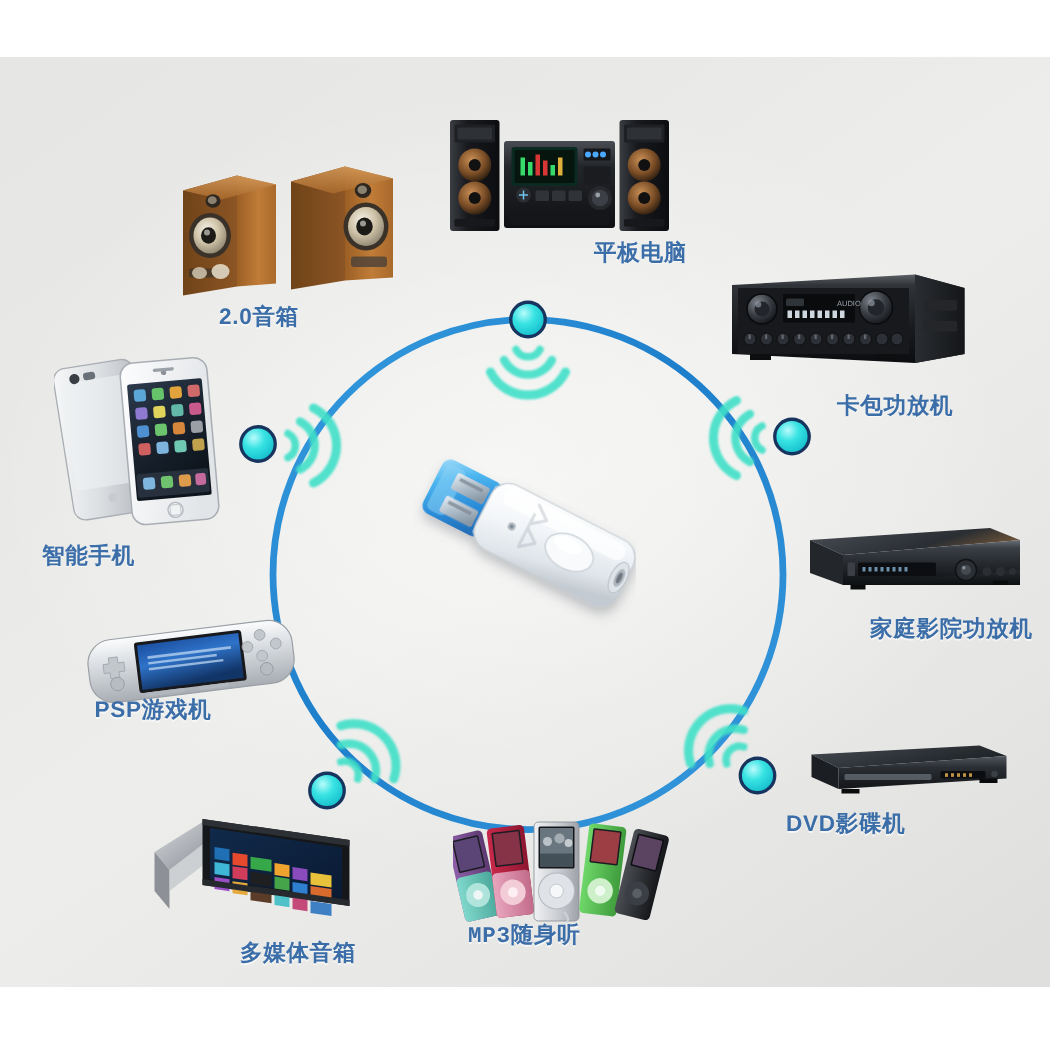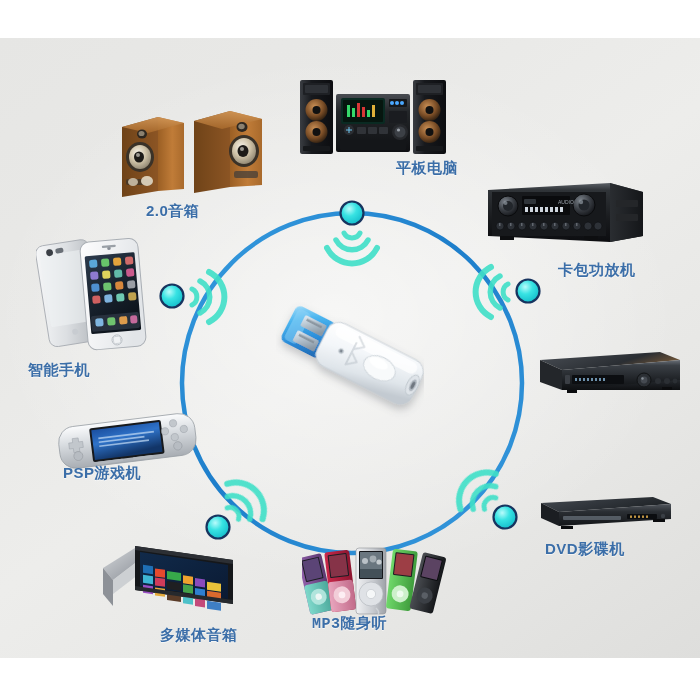--- a/index.html
+++ b/index.html
@@ -372,20 +372,21 @@
       <circle cx="110.5" cy="28.5" r="1.2" fill="#9aa2aa" opacity="0.8"></circle>
 
       <circle cx="126" cy="31" r="3" fill="#2b2f34"></circle>
       <circle cx="135" cy="31" r="3" fill="#2b2f34"></circle>
       <circle cx="143" cy="31" r="2.4" fill="#2b2f34"></circle>
 
       <rect x="35" y="40" width="10" height="3" fill="#0b0c0e"></rect>
       <rect x="130" y="37" width="10" height="3" fill="#0b0c0e"></rect>
     </svg>
   </div>
+  <div class="dev-label" style="left:580px; top:410px;">家庭影院功放机</div>
 
   <div class="device" style="left:535px; top:495px; width:140px; height:42px;">
     <svg viewBox="0 0 140 42" width="140" height="42">
       <defs>
         <linearGradient id="dvdTop" x1="0" y1="0" x2="1" y2="0.5">
           <stop offset="0%" stop-color="#464b52"></stop>
           <stop offset="50%" stop-color="#31363c"></stop>
           <stop offset="100%" stop-color="#1e2226"></stop>
         </linearGradient>
         <linearGradient id="dvdFront" x1="0" y1="0" x2="0" y2="1">
@@ -406,21 +407,21 @@
           <rect x="99" y="20.5" width="2" height="2.4"></rect>
         <rect x="103" y="20.5" width="2" height="2.4"></rect>
           <rect x="107" y="20.5" width="2" height="2.4"></rect>
         <rect x="111" y="20.5" width="2" height="2.4"></rect>
       </g>
       <circle cx="128" cy="21" r="2.2" fill="#3a3f45"></circle>
       <rect x="26" y="31" width="12" height="3" fill="#0a0b0d"></rect>
       <rect x="118" y="24" width="12" height="3" fill="#0a0b0d"></rect>
     </svg>
   </div>
-  <div class="dev-label" style="left:545px; top:540px;">DVD影碟机</div>
+  <div class="dev-label" style="left:524px; top:540px;">DVD影碟机</div>
 
   <div class="device" style="left:302px; top:545px; width:148px; height:72px;">
     <svg viewBox="0 0 148 72" width="148" height="72">
       <defs>
         <linearGradient id="mpPurp" x1="0" y1="0" x2="1" y2="0">
             <stop offset="0%" stop-color="#8e5fa8"></stop>
             <stop offset="100%" stop-color="#5e3a72"></stop>
           </linearGradient>
         <linearGradient id="mpTeal" x1="0" y1="0" x2="1" y2="0">
             <stop offset="0%" stop-color="#7fd8cb"></stop>

